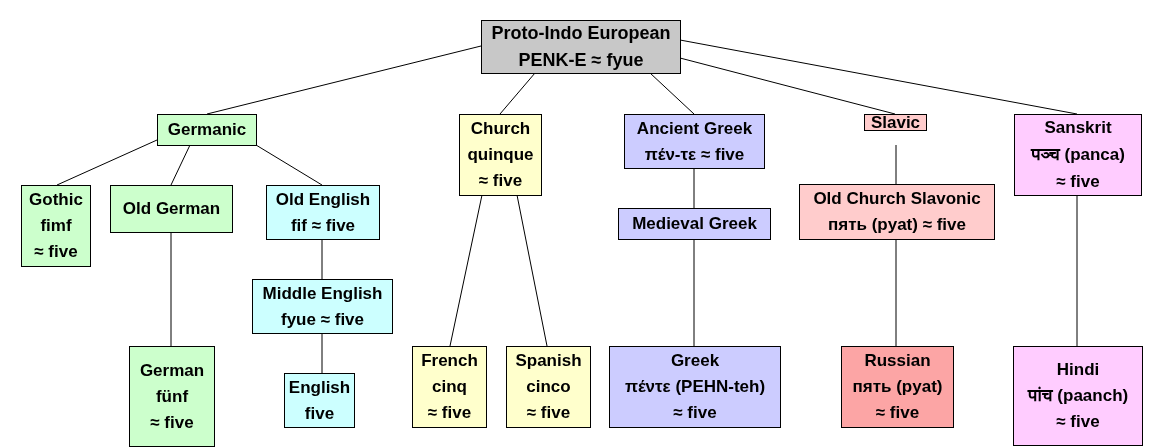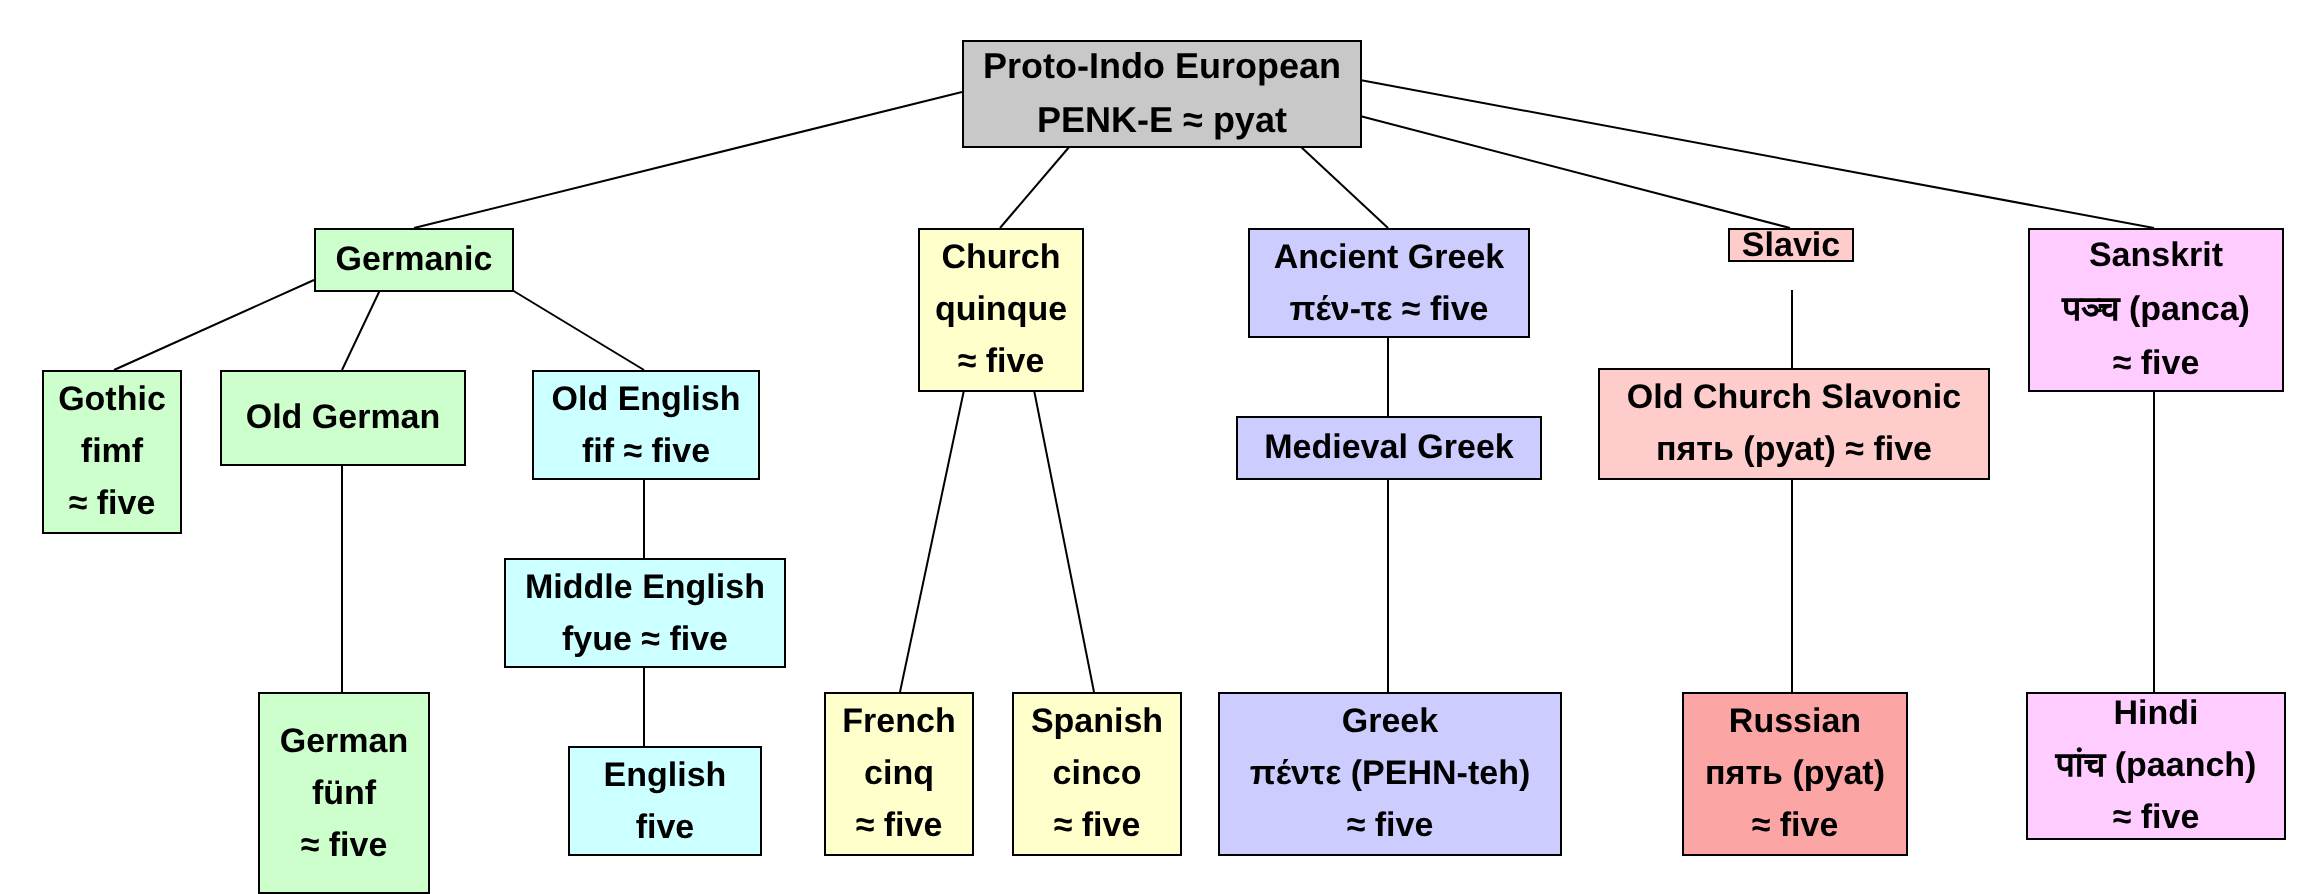--- a/index.html
+++ b/index.html
@@ -39,21 +39,21 @@
 
     <line x1="896" y1="145" x2="896" y2="184"></line>
     <line x1="896" y1="239" x2="896" y2="346"></line>
 
     <line x1="1077" y1="195" x2="1077" y2="346"></line>
   </g>
 </svg>
 
 <div class="node root" style="left:481px;top:20px;width:200px;height:54px;background:#c8c8c8;justify-content:space-between;">
   <span>Proto-Indo European</span>
-  <span>PENK-E ≈ pyat</span>
+  <span>PENK-E ≈ fyue</span>
 </div>
 
 <div class="node" style="left:157px;top:114px;width:100px;height:32px;background:#ccffcc;">
   <span>Germanic</span>
 </div>
 <div class="node" style="left:21px;top:185px;width:70px;height:82px;background:#ccffcc;">
   <span>Gothic</span>
   <span>fimf</span>
   <span>≈ five</span>
 </div>
@@ -66,21 +66,21 @@
   <span>≈ five</span>
 </div>
 <div class="node" style="left:266px;top:185px;width:114px;height:55px;background:#ccffff;">
   <span>Old English</span>
   <span>fif ≈ five</span>
 </div>
 <div class="node" style="left:252px;top:279px;width:141px;height:55px;background:#ccffff;">
   <span>Middle English</span>
   <span>fyue ≈ five</span>
 </div>
-<div class="node" style="left:284px;top:373px;width:97px;height:55px;background:#ccffff;">
+<div class="node" style="left:284px;top:373px;width:71px;height:55px;background:#ccffff;">
   <span>English</span>
   <span>five</span>
 </div>
 
 <div class="node" style="left:459px;top:114px;width:83px;height:82px;background:#ffffcc;">
   <span>Church</span>
   <span>quinque</span>
   <span>≈ five</span>
 </div>
 <div class="node" style="left:412px;top:346px;width:75px;height:82px;background:#ffffcc;">
@@ -118,17 +118,17 @@
   <span>Russian</span>
   <span>пять (pyat)</span>
   <span>≈ five</span>
 </div>
 
 <div class="node" style="left:1014px;top:114px;width:128px;height:82px;background:#ffccff;justify-content:space-between;">
   <span>Sanskrit</span>
   <span>पञ्च (panca)</span>
   <span>≈ five</span>
 </div>
-<div class="node" style="left:1013px;top:346px;width:130px;height:74px;background:#ffccff;">
+<div class="node" style="left:1013px;top:346px;width:130px;height:100px;background:#ffccff;">
   <span>Hindi</span>
   <span>पांच (paanch)</span>
   <span>≈ five</span>
 </div>
 
 </body></html>

